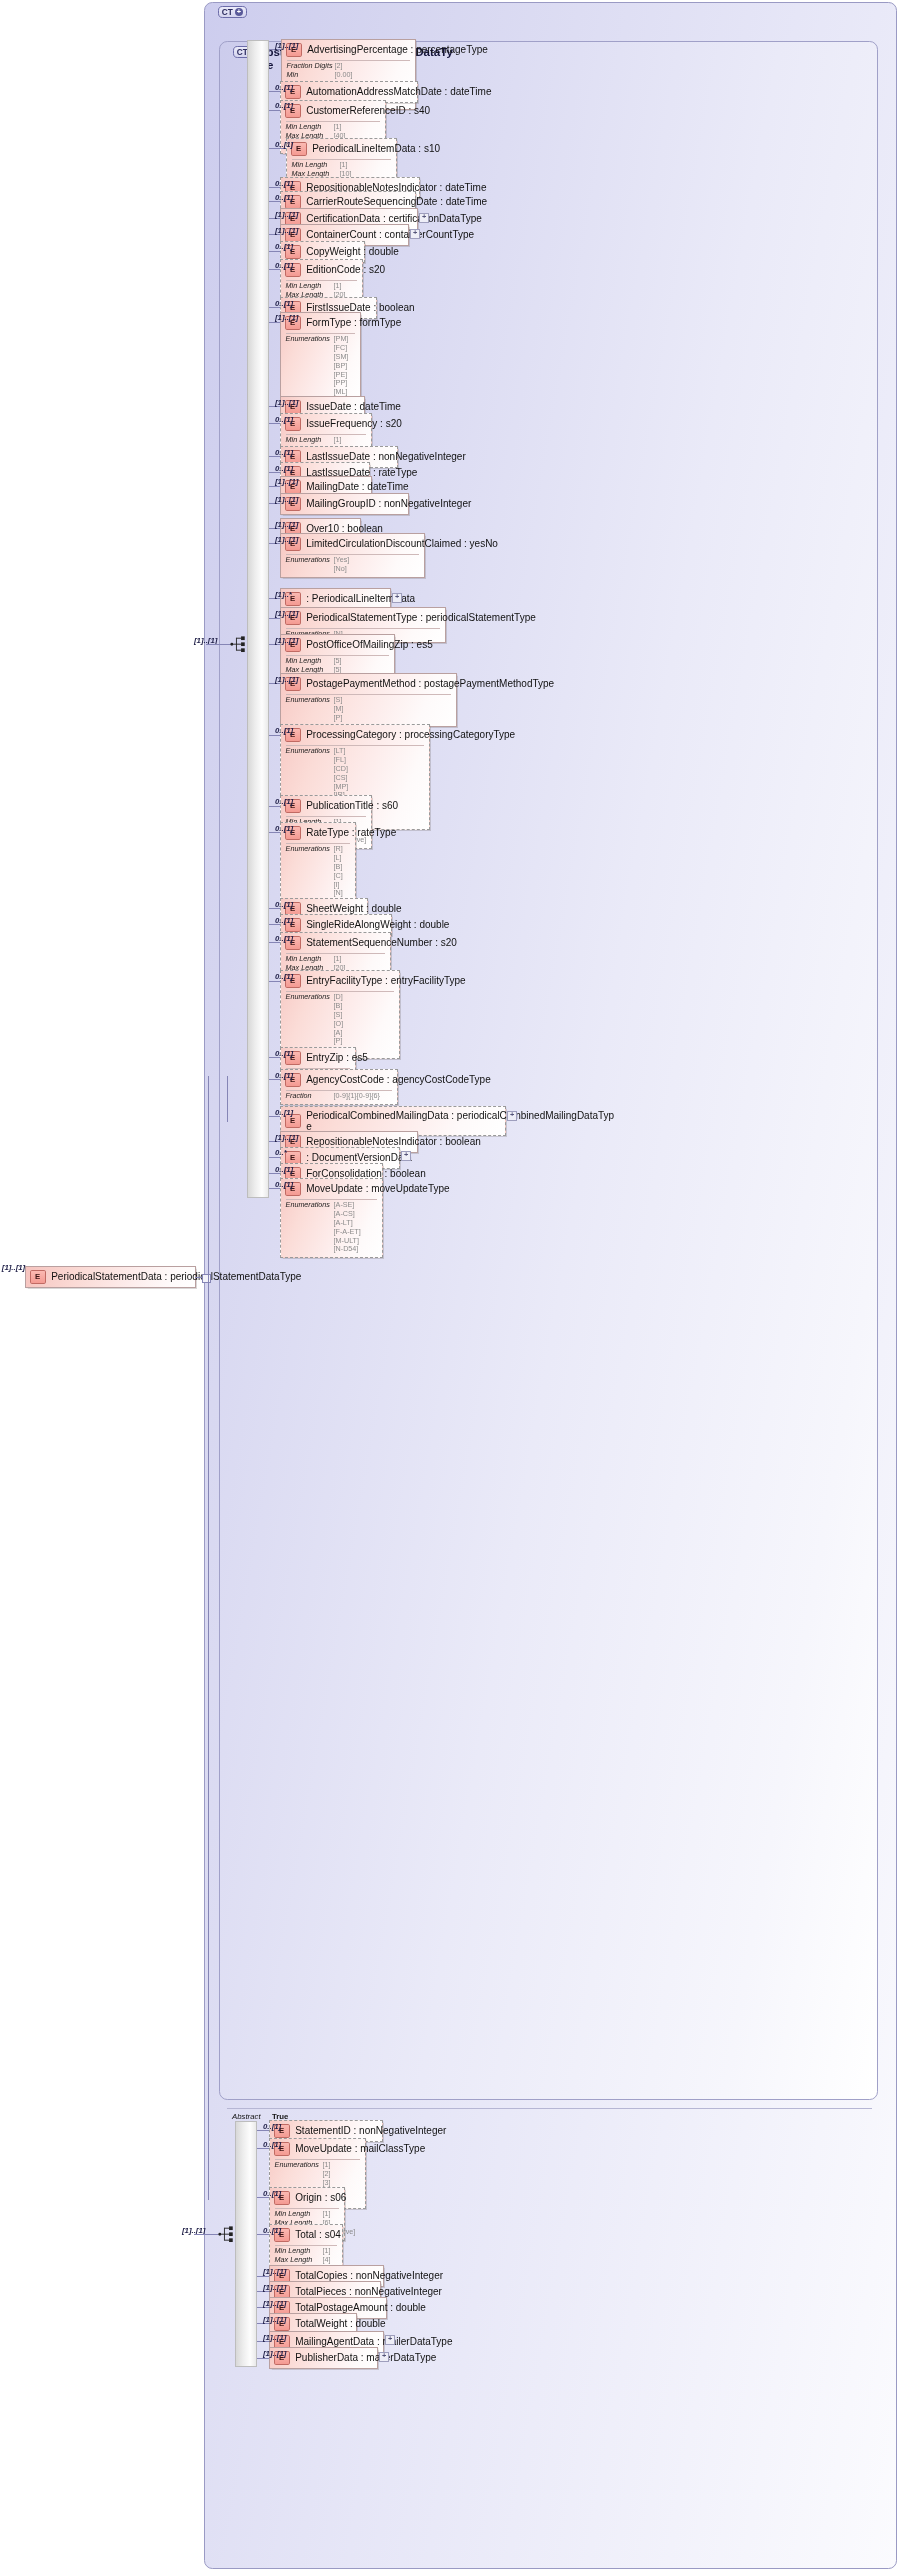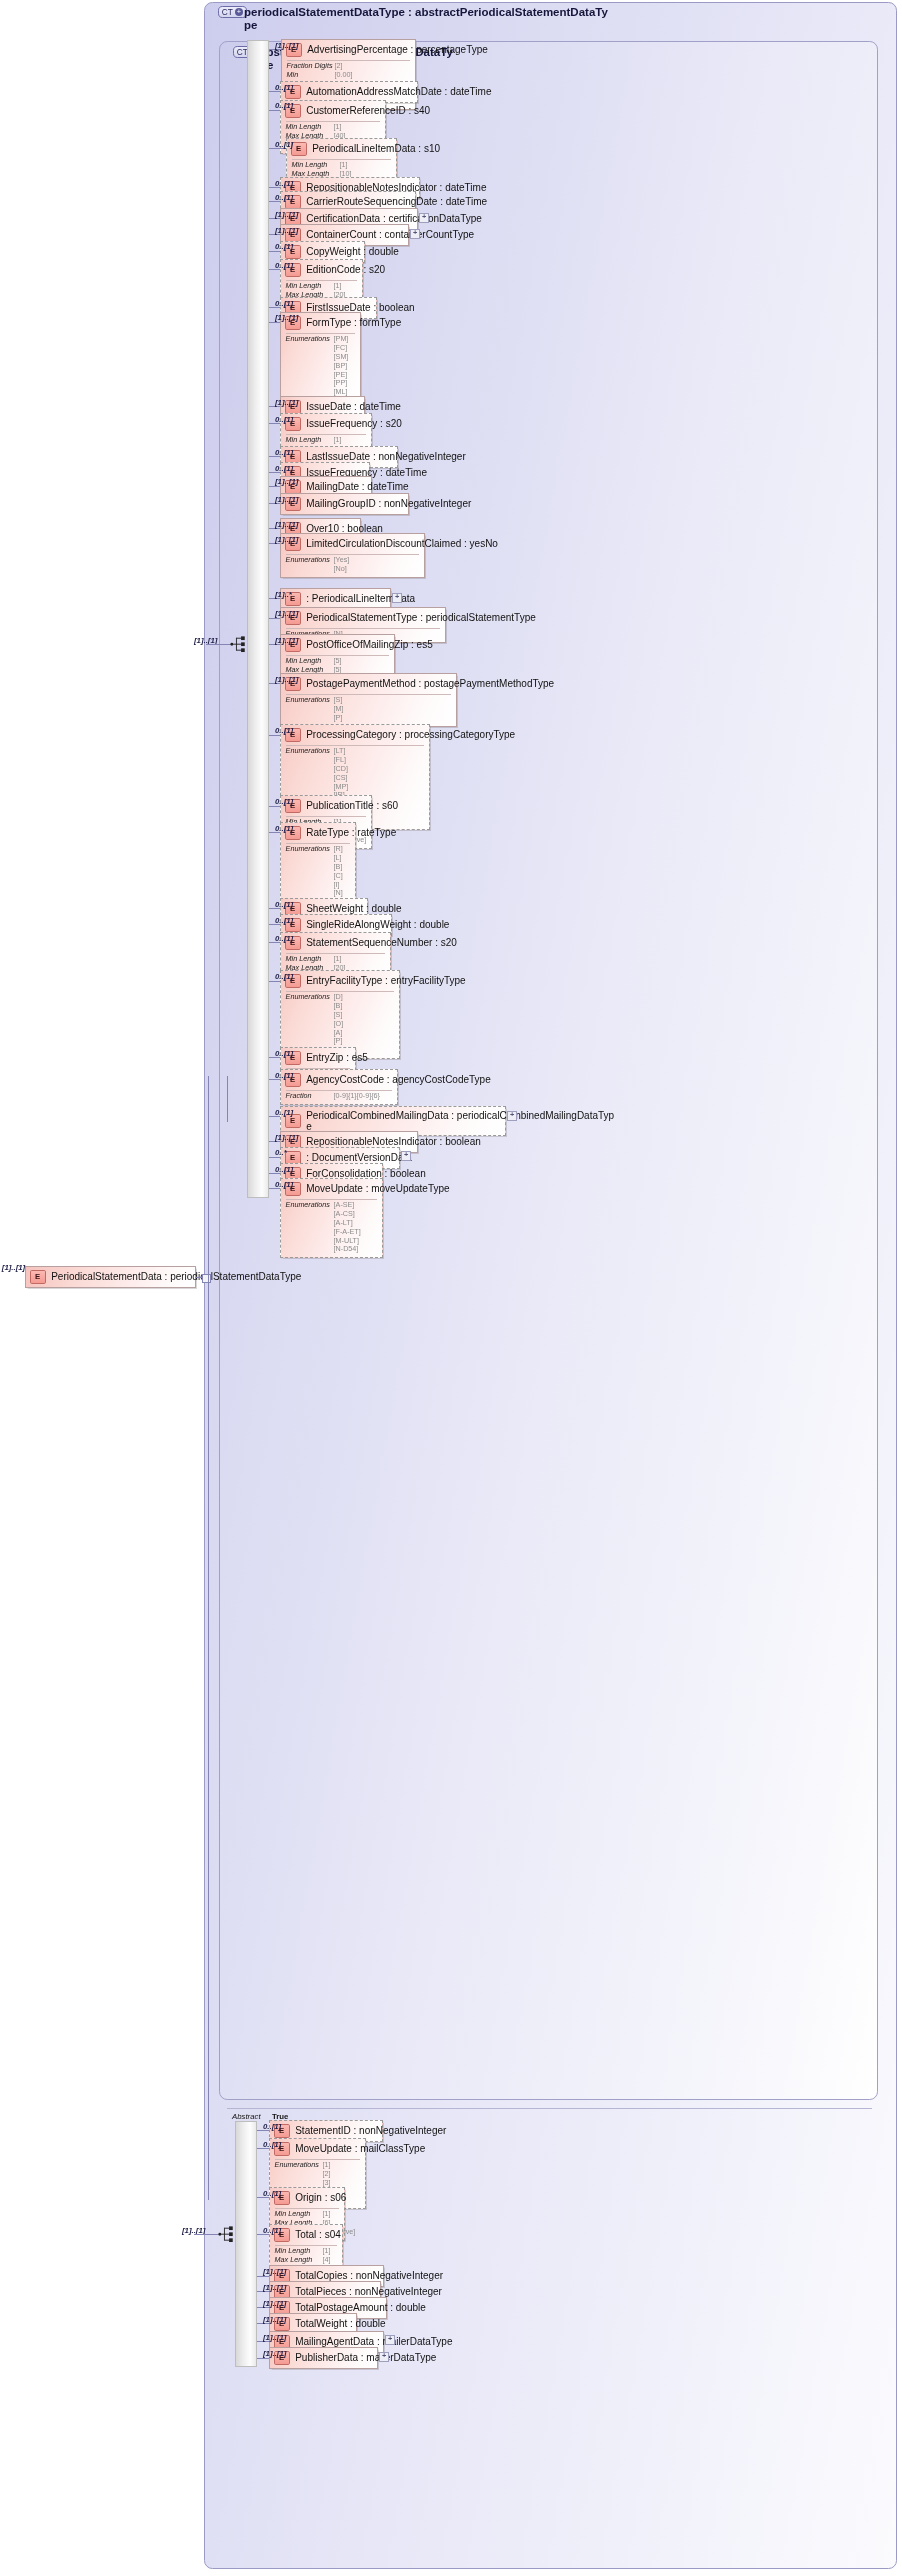--- a/index.html
+++ b/index.html
@@ -45,21 +45,21 @@
   }
   #outer-title{left:244px;top:5.5px;width:636px;text-align:left;}
   #inner-title{left:260px;top:46px;width:230px;}
 
   .badge{
     display:inline-block;
     border:0.9px solid #6b6ba8;
     border-radius:4.6px;
     background:linear-gradient(#ececfa,#d4d4ee);
     font-size:8.3px;
-    font-weight:normal;
+    font-weight:bold;
     color:#2a2a5e;
     padding:0px 2.8px;
     line-height:10px;
     vertical-align:middle;
     margin-right:4.6px;
   }
   .badge .plus{
     display:inline-block;
     width:8.3px;height:8.3px;
     border-radius:50%;
@@ -194,22 +194,20 @@
     background:#f3f3fa;
   }
 </style>
 </head>
 <body>
 
 <div class="canvas">
 
   <div class="ct-outer"></div>
   <div class="badge badge-ct" id="badge-outer">CT<span class="plus">+</span></div>
-  <div class="ct-title" id="outer-title">periodicalStatementDataType : abstractPeriodicalStatementDataTy
-pe</div>
 
   <div class="ct-inner"></div>
   <div class="badge badge-ct" id="badge-inner">CT</div>
   <div class="ct-title" id="inner-title">abstractPeriodicalStatementDataTy
 pe</div>
 
   <div class="card" id="root-card">[1]..[1]</div>
   <div class="elem opt" id="root-elem">
     <div class="hdr">
       <span class="eicon">E</span>
@@ -434,21 +432,21 @@
       </div>
       <div class="elem opt" style="left:280px;top:446px;width:118px;min-height:16.6px;">
         <div class="hdr">
           <span class="eicon">E</span>
           <span class="ename">LastIssueDate : nonNegativeInteger</span>
         </div>
       </div>
       <div class="elem opt" style="left:280px;top:462px;width:90px;min-height:16.6px;">
         <div class="hdr">
           <span class="eicon">E</span>
-          <span class="ename">IssueFrequency : dateTime</span>
+          <span class="ename">LastIssueDate : rateType</span>
         </div>
       </div>
       <div class="elem" style="left:280px;top:476px;width:92px;min-height:16.6px;">
         <div class="hdr">
           <span class="eicon">E</span>
           <span class="ename">MailingDate : dateTime</span>
         </div>
       </div>
       <div class="elem" style="left:280px;top:493px;width:129px;min-height:16.6px;">
         <div class="hdr">

